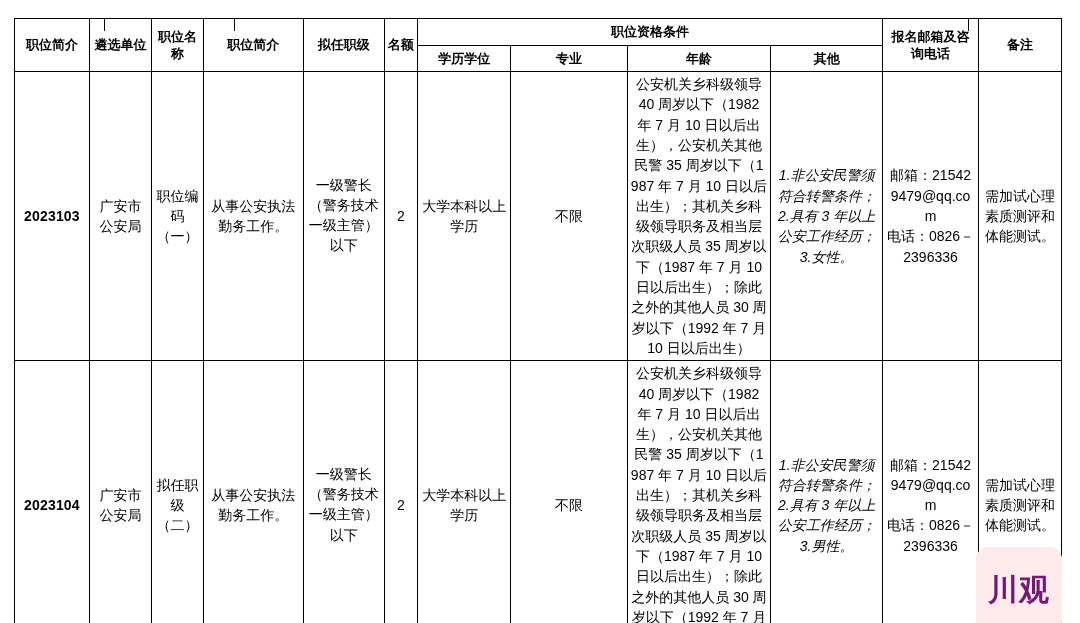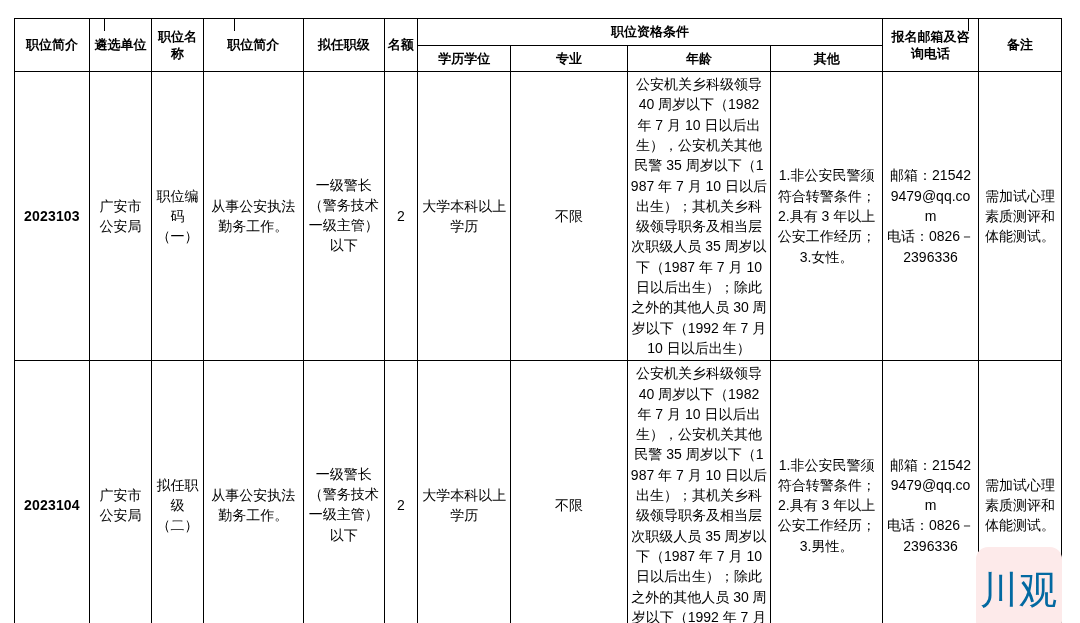--- a/index.html
+++ b/index.html
@@ -62,20 +62,21 @@
     letter-spacing: 0.2px;
     font-weight: bold;
   }
   td.cell-intro,
   td.cell-other {
     text-align: left;
     padding-left: 5px;
   }
   td.cell-other {
     line-height: 1.6;
+    font-style: italic;
   }
   td.cell-contact {
     text-align: left;
     padding-left: 6px;
     line-height: 1.7;
     font-size: 12px;
   }
   td.cell-age {
     line-height: 1.6;
     padding: 3px 6px;
@@ -96,23 +97,23 @@
     height: 86px;
     border-radius: 12px;
     background: #fdeaea;
     display: flex;
     align-items: center;
     justify-content: center;
     overflow: hidden;
   }
   .watermark span {
     font-family: "Liberation Serif", "DejaVu Serif", serif;
-    font-size: 38px;
-    font-weight: normal;
-    color: #0369a1;
+    font-size: 30px;
+    font-weight: bold;
+    color: #701a75;
     letter-spacing: 1px;
   }
   
   .top-ticks {
     position: absolute;
     top: 0;
     left: 0;
     width: 1080px;
     height: 14px;
   }

